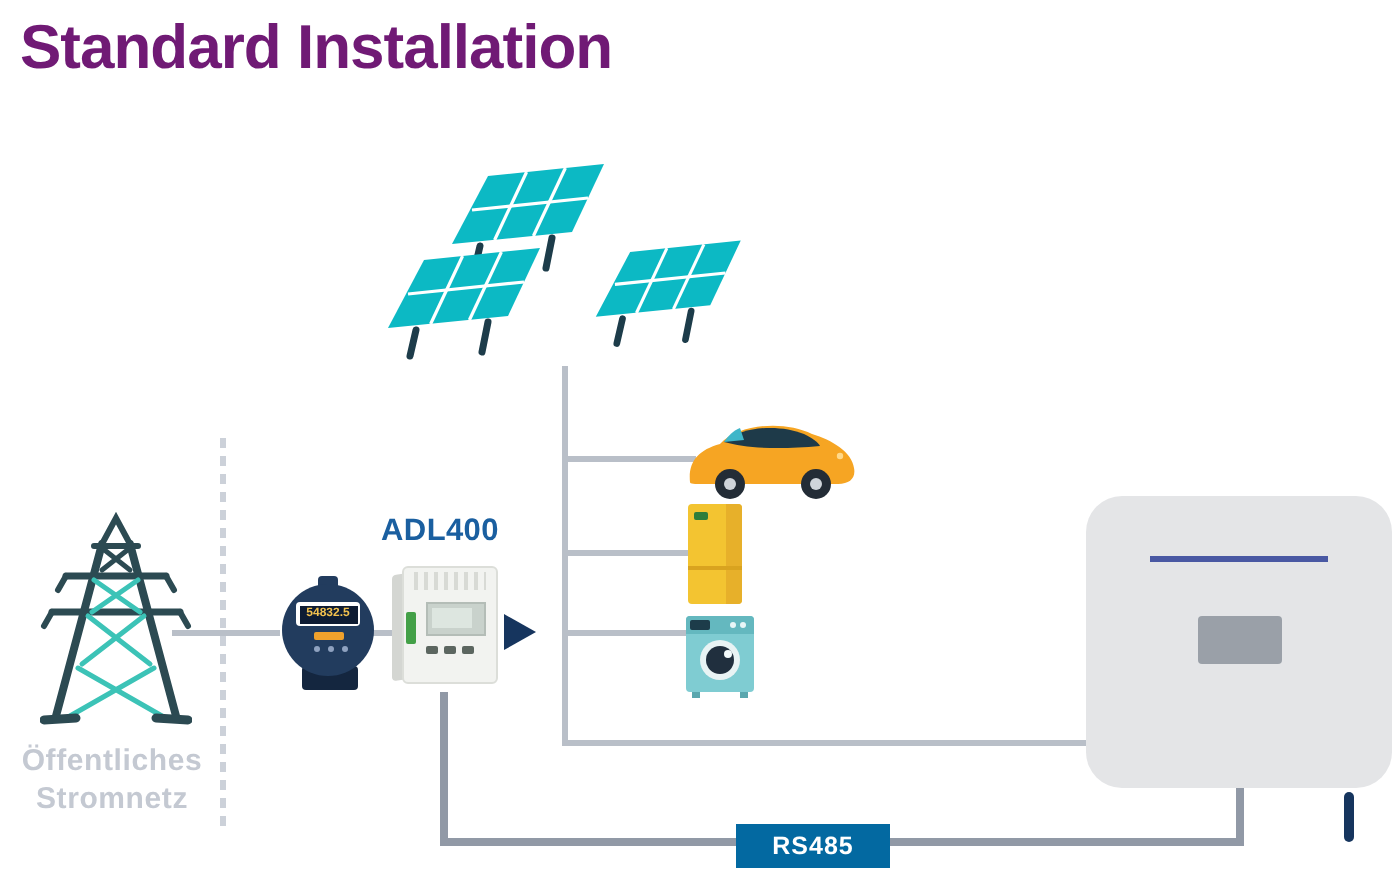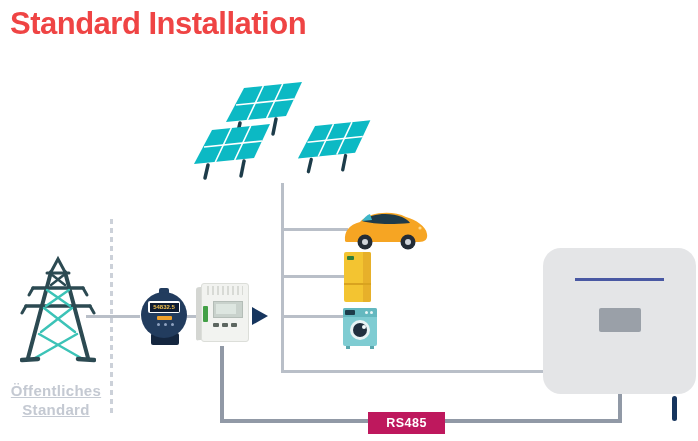--- a/index.html
+++ b/index.html
@@ -3,27 +3,27 @@
 <meta charset="utf-8">
 <style>
   html,body{margin:0;padding:0;background:#fff;}
   #stage{
     position:relative;width:698px;height:441px;background:#ffffff;overflow:hidden;
     font-family:"Liberation Sans","DejaVu Sans",sans-serif;
   }
   .abs{position:absolute;}
   
   .page-title{
-    left:10px;top:6px;font-size:31px;font-weight:800;color:#ef4444;letter-spacing:-0.5px;
+    left:10px;top:6px;font-size:31px;font-weight:800;color:#701a75;letter-spacing:-0.5px;
   }
   .adl-label{
     left:184px;top:257px;width:72px;text-align:center;font-size:15.5px;font-weight:800;color:#1a5fa0;letter-spacing:0.2px;
   }
   .gray-label{color:#c4c9d2;font-size:15px;font-weight:600;letter-spacing:0.3px;text-align:center;line-height:19px;}
-  .grid-label{left:0px;top:381px;width:112px;text-decoration:underline;}
+  .grid-label{left:0px;top:371px;width:112px;}
   .home-label{left:122px;top:368px;width:70px;}
   
   .wire{background:#b9bfc8;}
   .wire-dark{background:#9199a6;}
   .dash-sep{
     left:110px;top:219px;width:3px;height:197px;
     background:repeating-linear-gradient(to bottom,#ccd1d9 0 5px,transparent 5px 9px);
   }
   
   .meter{left:140px;top:288px;width:52px;height:58px;}
@@ -62,21 +62,21 @@
   .washer .door-in{position:absolute;left:3px;top:3px;width:14px;height:14px;border-radius:50%;background:#202f3e;}
   .washer .gleam{position:absolute;left:12px;top:5px;width:4px;height:4px;border-radius:50%;background:#f3fbfc;}
   .washer .foot{position:absolute;bottom:-3px;width:4px;height:3px;background:#5aa7ae;}
   
   .sax-box{left:543px;top:248px;width:153px;height:146px;background:#e4e5e7;border-radius:18px;}
   .sax-logo{position:absolute;left:0;top:16px;width:100%;height:30px;text-align:center;}
   .sax-logo .txt{font-size:24px;font-weight:800;color:#2e3f96;letter-spacing:2px;}
   .sax-logo .strike{position:absolute;left:32px;right:32px;top:14px;height:2.5px;background:#2e3f96;opacity:.85;}
   .sax-screen{position:absolute;left:50%;top:60px;transform:translateX(-50%);width:42px;height:24px;background:#9aa0a8;border-radius:2px;}
   
-  .rs485{left:368px;top:412px;width:77px;height:22px;background:#be185d;color:#fff;
+  .rs485{left:368px;top:412px;width:77px;height:22px;background:#0369a1;color:#fff;
     font-size:12.5px;font-weight:700;letter-spacing:0.5px;display:flex;align-items:center;justify-content:center;}
   .cable-stub{left:672px;top:396px;width:5px;height:25px;background:#16355e;border-radius:3px;}
 </style>
 </head>
 <body>
 
 <div id="stage">
 
   <div class="abs page-title">Standard Installation</div>
 
@@ -131,36 +131,37 @@
     <path d="M6,54 L70,54" stroke="#2c4a52" stroke-width="3.5" stroke-linecap="round"></path>
     <path d="M6,54 L2,61 M70,54 L74,61" stroke="#2c4a52" stroke-width="3" stroke-linecap="round"></path>
     <path d="M27,38 L50,54 M49,38 L26,54" stroke="#3cc3b7" stroke-width="2.5" stroke-linecap="round"></path>
     <path d="M24,56 L55,80 M52,56 L21,80" stroke="#3cc3b7" stroke-width="2.5" stroke-linecap="round"></path>
     <path d="M19,82 L61,106 M57,82 L15,106" stroke="#3cc3b7" stroke-width="2.5" stroke-linecap="round"></path>
     <path d="M2,108 L18,107 M58,107 L74,108" stroke="#2c4a52" stroke-width="4.5" stroke-linecap="round"></path>
   </svg>
 
   <div class="abs gray-label grid-label">
     <div>Öffentliches</div>
-    <div>Standard</div>
+    <div>Stromnetz</div>
   </div>
 
   <div class="abs meter">
     <div class="nub"></div>
     <div class="base"></div>
     <div class="body"></div>
     <div class="disp">
       <div class="disp-inner">54832.5</div>
     </div>
     <div class="bar"></div>
     <div class="dot" style="left:17px;"></div>
     <div class="dot" style="left:24px;"></div>
     <div class="dot" style="left:31px;"></div>
   </div>
 
+  <div class="abs adl-label">ADL400</div>
   <div class="abs adl">
     <div class="side"></div>
     <div class="body"></div>
     <div class="ridges"></div>
     <div class="stripe"></div>
     <div class="screen">
       <div class="screen-in"></div>
     </div>
     <div class="btn" style="left:17px;"></div>
     <div class="btn" style="left:26px;"></div>

